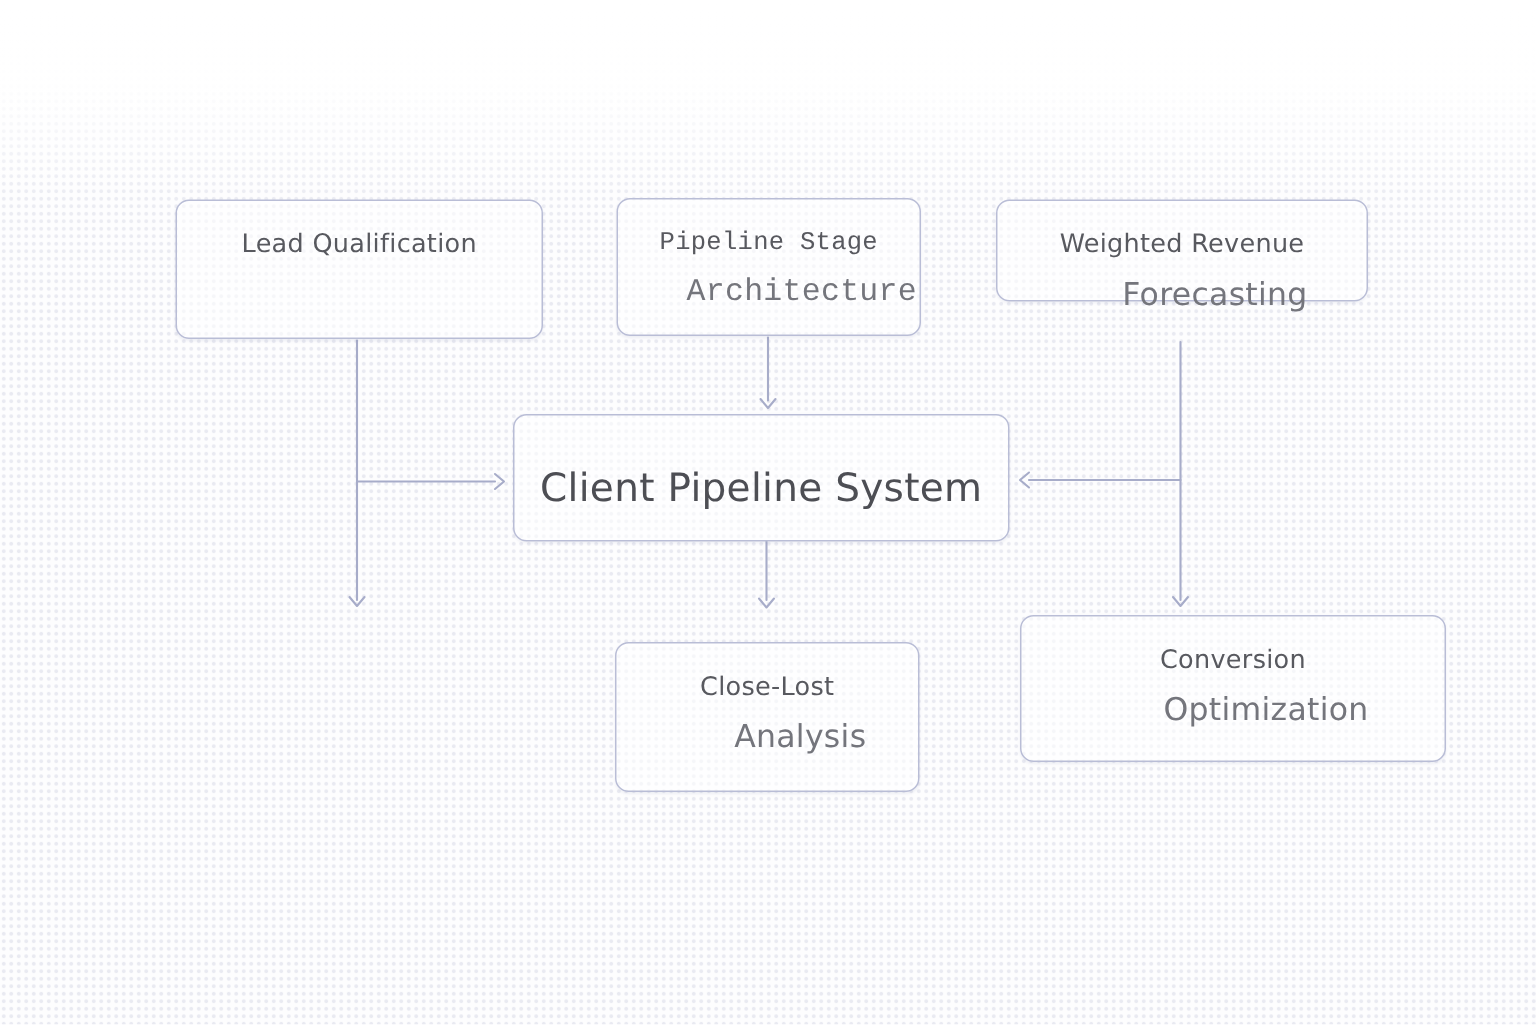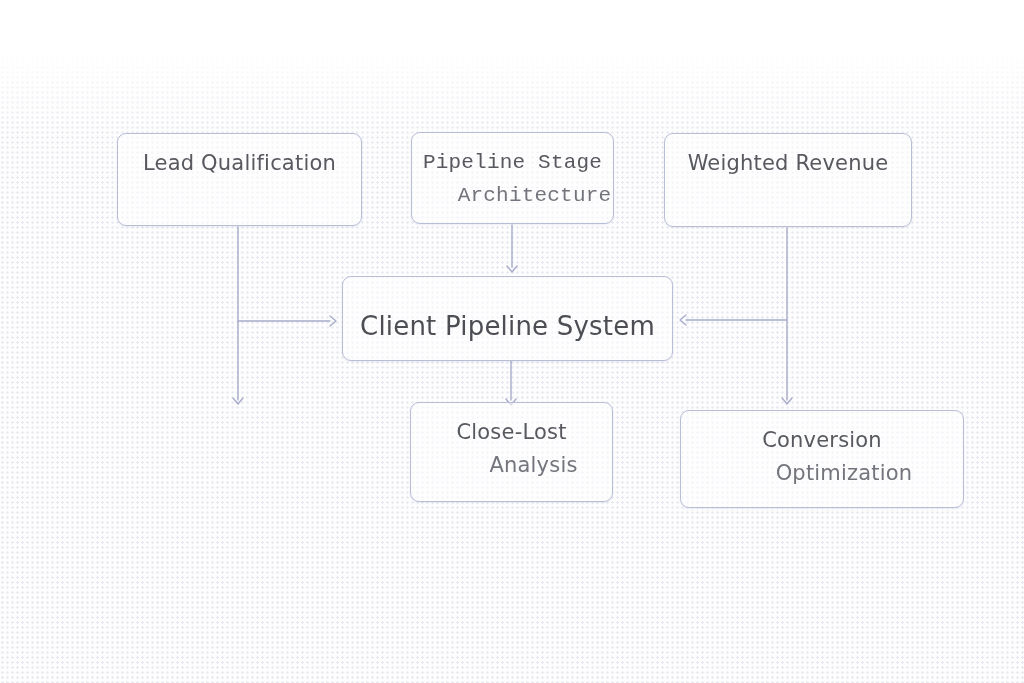--- a/index.html
+++ b/index.html
@@ -41,21 +41,21 @@
     background: rgba(255,255,255,0.55);
     box-shadow: 0 1px 2px rgba(100,110,160,0.10);
     display: flex;
     flex-direction: column;
     align-items: center;
     justify-content: flex-start;
     padding-top: 13px;
     text-align: center;
   }
   .node .l1 {
-    font-size: 21px;
+    font-size: 17px;
     line-height: 33px;
     color: #58595f;
     letter-spacing: 0.2px;
     white-space: nowrap;
   }
   .node .l2 {
     font-size: 21px;
     line-height: 33px;
     color: #74757c;
     letter-spacing: 0.2px;
@@ -66,24 +66,24 @@
     justify-content: center;
     padding-top: 16px;
   }
   .node.center .l1 {
     font-size: 26px;
     color: #4d4e54;
   }
   
   #n-lead        { left: 117px; top: 133px; width: 245px; height: 93px; }
   #n-pipe-stage  { left: 411px; top: 132px; width: 203px; height: 92px; font-family: Liberation Mono, monospace; }
-  #n-weighted    { left: 664px; top: 133px; width: 248px; height: 94px; }
+  #n-weighted    { left: 664px; top: 133px; width: 248px; height: 68px; }
   #n-center      { left: 342px; top: 276px; width: 331px; height: 85px; }
   #n-revmix      { left: 129px; top: 411px; width: 248px; height: 96px; }
-  #n-closelost   { left: 410px; top: 402px; width: 203px; height: 100px; }
+  #n-closelost   { left: 410px; top: 428px; width: 203px; height: 100px; }
   #n-conversion  { left: 680px; top: 410px; width: 284px; height: 98px; }
 </style>
 </head>
 <body>
 
 <div class="stage">
 
   <svg class="edges" viewBox="0 0 1024 683" aria-hidden="true">
 
     <g>
@@ -120,20 +120,21 @@
     <span class="l2"></span>
   </div>
 
   <div class="node" id="n-pipe-stage">
     <span class="l1">Pipeline Stage</span>
     <span class="l2">Architecture</span>
   </div>
 
   <div class="node" id="n-weighted">
     <span class="l1">Weighted Revenue</span>
+    <span class="l2">Forecasting</span>
   </div>
 
   <div class="node center" id="n-center">
     <span class="l1">Client Pipeline System</span>
   </div>
 
 
   <div class="node" id="n-closelost">
     <span class="l1">Close-Lost</span>
     <span class="l2">Analysis</span>

